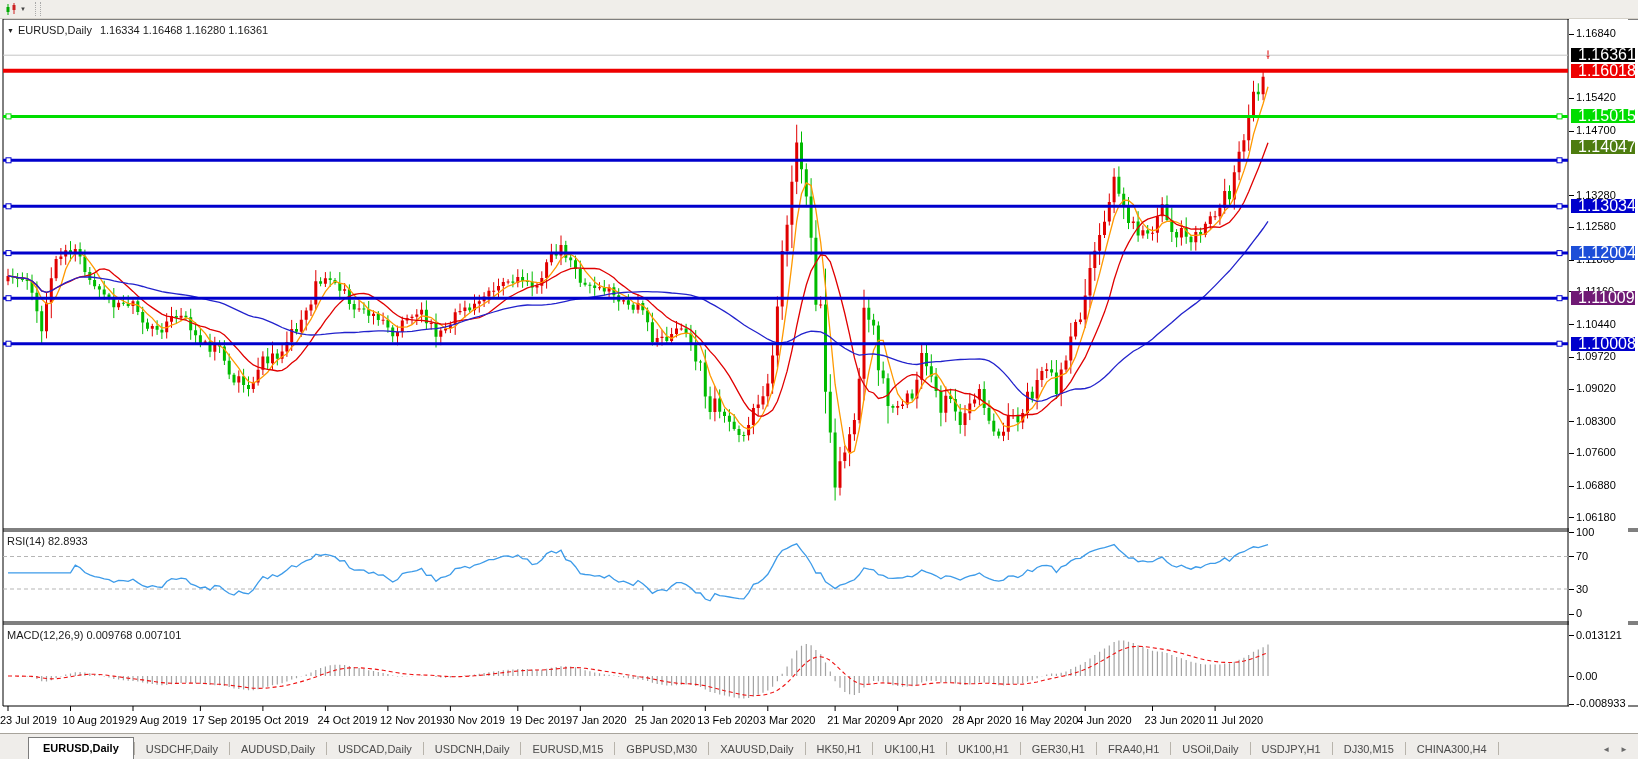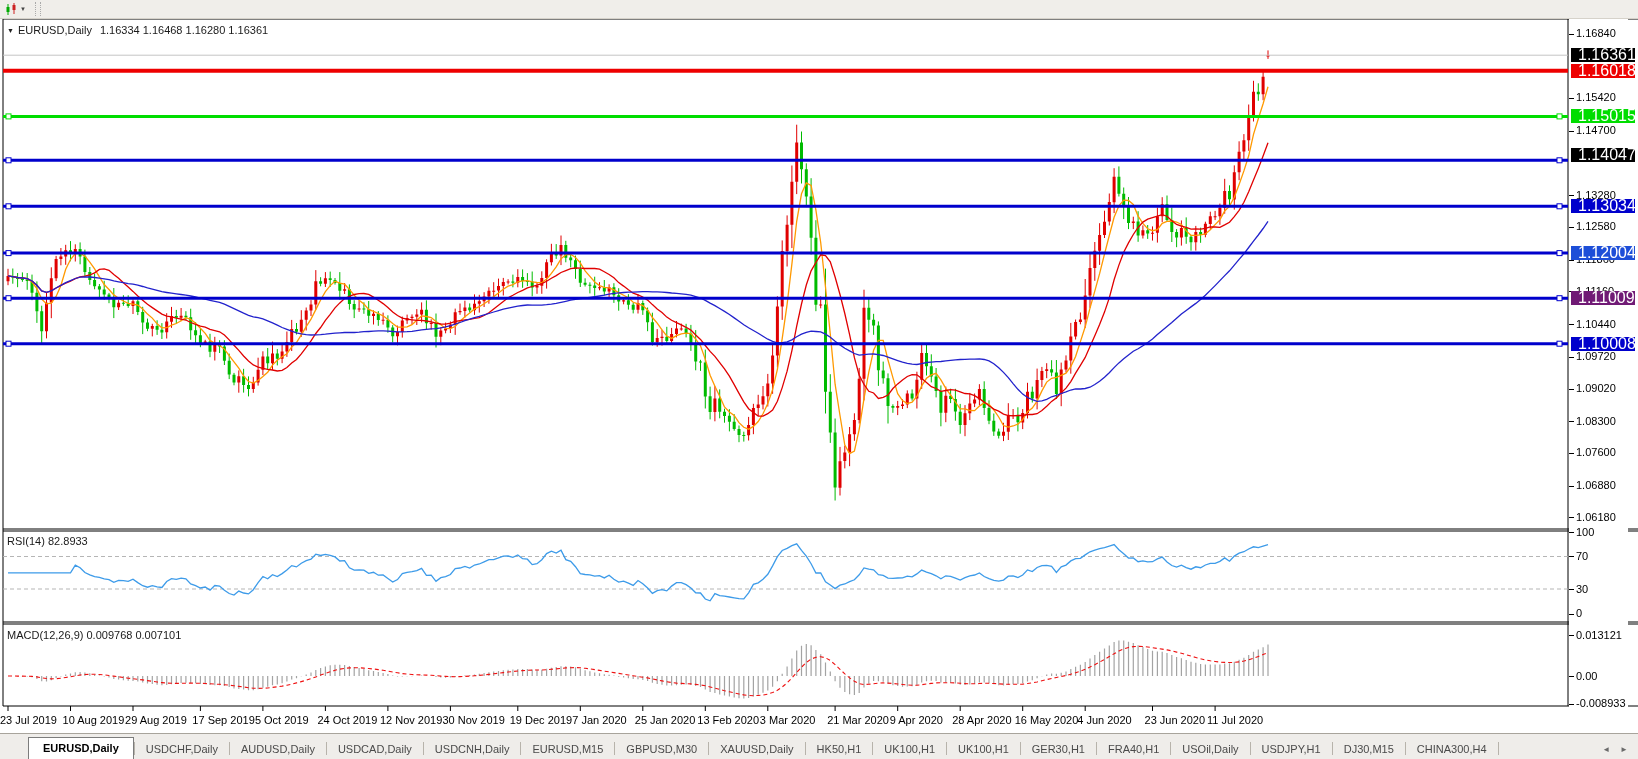--- a/index.html
+++ b/index.html
@@ -190,21 +190,21 @@
     <div class="dash" style="top: 595.5px;"></div>
     <div class="tick" style="top: 589px;">0</div>
     <div class="dash" style="top: 617.325px;"></div>
     <div class="tick" style="top: 610.825px;">0.013121</div>
     <div class="dash" style="top: 658px;"></div>
     <div class="tick" style="top: 651.5px;">0.00</div>
     <div class="dash" style="top: 685.692px;"></div>
     <div class="tick" style="top: 679.192px;">-0.008933</div>
     <div class="badge" style="top: 45.8188px; background: rgb(238, 0, 0);">1.16018</div>
     <div class="badge" style="top: 91.355px; background: rgb(0, 221, 0);">1.15015</div>
-    <div class="badge" style="top: 130px; background: #000000;">1.14047</div>
+    <div class="badge" style="top: 122px; background: #4d7c0f;">1.14047</div>
     <div class="badge" style="top: 181.292px; background: rgb(0, 0, 204);">1.13034</div>
     <div class="badge" style="top: 228.054px; background: #1d4ed8;">1.12004</div>
     <div class="badge" style="top: 273.227px; background: #701a75;">1.11009</div>
     <div class="badge" style="top: 318.673px; background: rgb(0, 0, 204);">1.10008</div>
     <div class="badge" style="top: 30.2466px; background: rgb(0, 0, 0); z-index: 6;">1.16361</div>
   </div>
 
 <div class="dates" id="dateRow">
     <div class="dlabel" style="left: 0px;">23 Jul 2019</div>
     <div class="dlabel" style="left: 62.517px;">10 Aug 2019</div>

